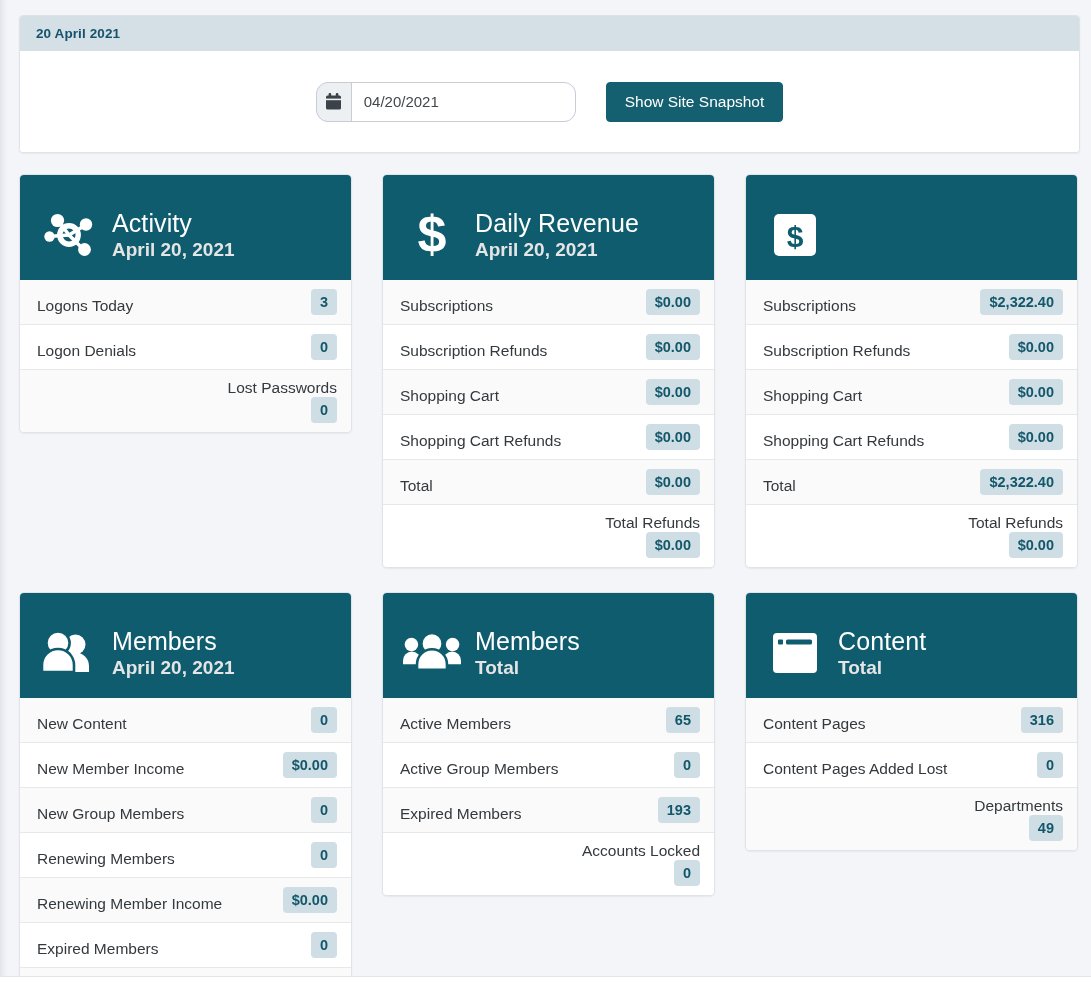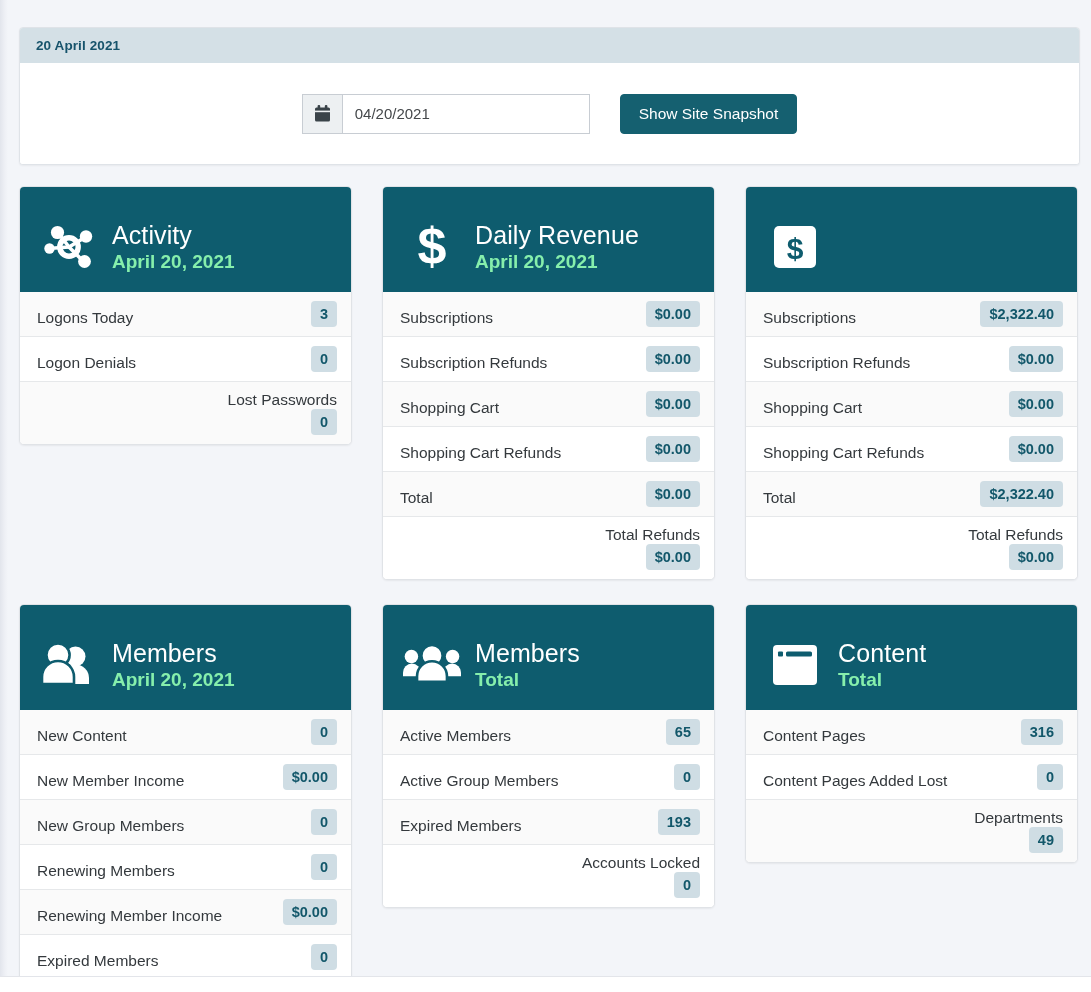--- a/index.html
+++ b/index.html
@@ -27,21 +27,20 @@
     width: 8px;
     background: linear-gradient(to right, #e2e5ec 0%, #eef0f5 60%, #f3f5f9 100%);
     pointer-events: none;
     z-index: 5;
   }
 
   .page-inner {
     position: relative;
     padding: 15px 11px 0 19px;
     height: 976px;
-    margin-top: 12px;
   }
 
   
   .panel {
     background: #ffffff;
     border: 1px solid #dfe3e8;
     border-radius: 4px;
     box-shadow: 0 1px 2px rgba(0,0,0,0.05);
     overflow: hidden;
   }
@@ -60,25 +59,25 @@
     align-items: center;
     justify-content: center;
     gap: 30px;
     padding: 0 16px;
   }
 
   .date-group {
     display: flex;
     align-items: stretch;
     border: 1px solid #c8cdd3;
-    border-radius: 0;
+    border-radius: 12px;
     overflow: hidden;
     height: 40px;
     background: #c4b5fd;
-    width: 288px;
+    width: 260px;
   }
   .date-addon {
     width: 40px;
     background: #edf0f2;
     border-right: 1px solid #c8cdd3;
     display: flex;
     align-items: center;
     justify-content: center;
     color: #3a4349;
   }
@@ -141,21 +140,21 @@
     color: #ffffff;
   }
   .card-titles { line-height: 1.12; }
   .card-title {
     color: #ffffff;
     font-size: 25px;
     font-weight: 300;
     letter-spacing: .1px;
   }
   .card-subtitle {
-    color: #86efac;
+    color: #e5e5e5;
     font-size: 19px;
     font-weight: bold;
     margin-top: 2px;
   }
 
   .rows { display: block; }
   .row {
     display: flex;
     align-items: flex-end;
     justify-content: space-between;

